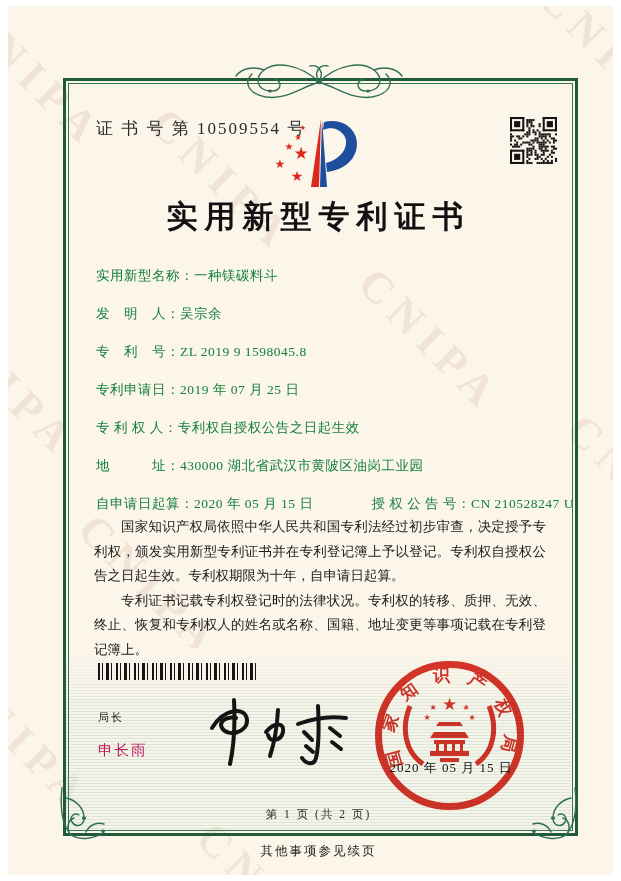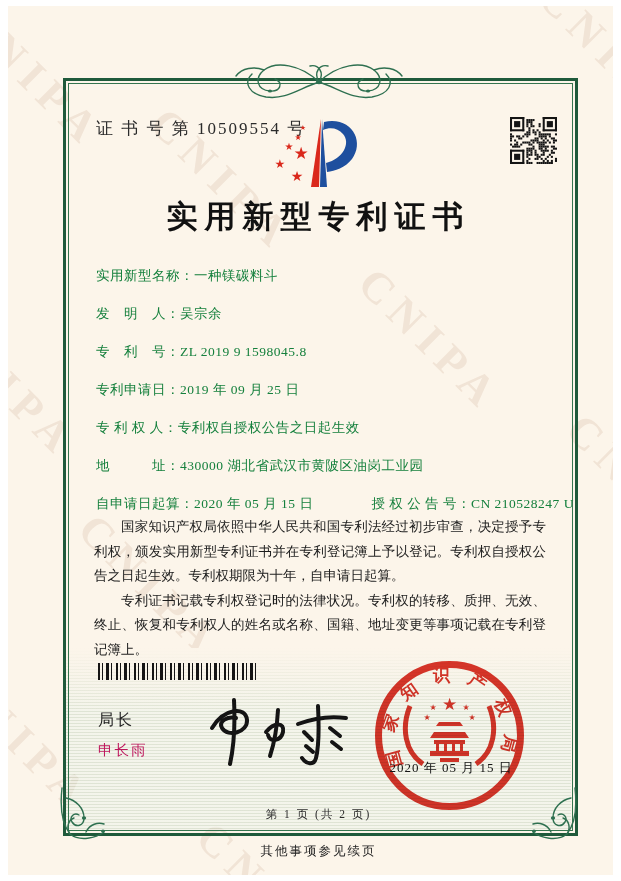--- a/index.html
+++ b/index.html
@@ -50,21 +50,21 @@
     position:absolute;left:86px;top:509px;width:452px;font-size:13.5px;
     line-height:24.5px;color:#1c1c1c;text-align:justify;
   }
   .body-text p{margin:0;text-indent:2em;}
   .barcode{
     position:absolute;left:90px;top:657px;width:162px;height:17px;
     background:repeating-linear-gradient(90deg,
       #151515 0 2px,transparent 2px 4px,#151515 4px 5px,transparent 5px 8px,
       #151515 8px 11px,transparent 11px 13px,#151515 13px 14px,transparent 14px 18px);
   }
-  .sig-role{position:absolute;left:90px;top:704px;font-size:16px;color:#222;letter-spacing:2px;}
+  .sig-role{position:absolute;left:90px;top:704px;font-size:11px;color:#222;letter-spacing:2px;}
   .sig-name{position:absolute;left:90px;top:735px;font-size:14.5px;color:#be185d;letter-spacing:2px;}
   .signature{position:absolute;left:182px;top:688px;width:165px;height:82px;}
   .seal{position:absolute;left:364px;top:652px;width:155px;height:155px;opacity:0.93;mix-blend-mode:multiply;}
   .seal-date{
     position:absolute;left:368px;top:753px;width:150px;text-align:center;
     font-size:13px;color:#141414;letter-spacing:1px;white-space:nowrap;z-index:5;
   }
   .page-info{
     position:absolute;left:0;top:801px;width:621px;text-align:center;
     font-size:11.5px;letter-spacing:2px;color:#2b2b2b;
@@ -342,21 +342,21 @@
     <div class="frow">
       <span class="flabel">实用新型名称：</span><span class="fvalue">一种镁碳料斗</span>
     </div>
     <div class="frow">
       <span class="flabel">发　明　人：</span><span class="fvalue">吴宗余</span>
     </div>
     <div class="frow">
       <span class="flabel">专　利　号：</span><span class="fvalue">ZL 2019 9 1598045.8</span>
     </div>
     <div class="frow">
-      <span class="flabel">专利申请日：</span><span class="fvalue">2019 年 09 月 25 日</span>
+      <span class="flabel">专利申请日：</span><span class="fvalue">2019 年 07 月 25 日</span>
     </div>
     <div class="frow">
       <span class="flabel">专 利 权 人：</span><span class="fvalue">专利权自授权公告之日起生效</span>
     </div>
     <div class="frow">
       <span class="flabel">地　　　址：</span><span class="fvalue">430000 湖北省武汉市黄陂区油岗工业园</span>
     </div>
     <div class="frow">
       <span class="flabel">自申请日起算：</span><span class="fvalue">2020 年 05 月 15 日</span><span class="grant-extra"><span class="flabel">授 权 公 告 号：</span><span class="fvalue">CN 210528247 U</span></span>
     </div>

